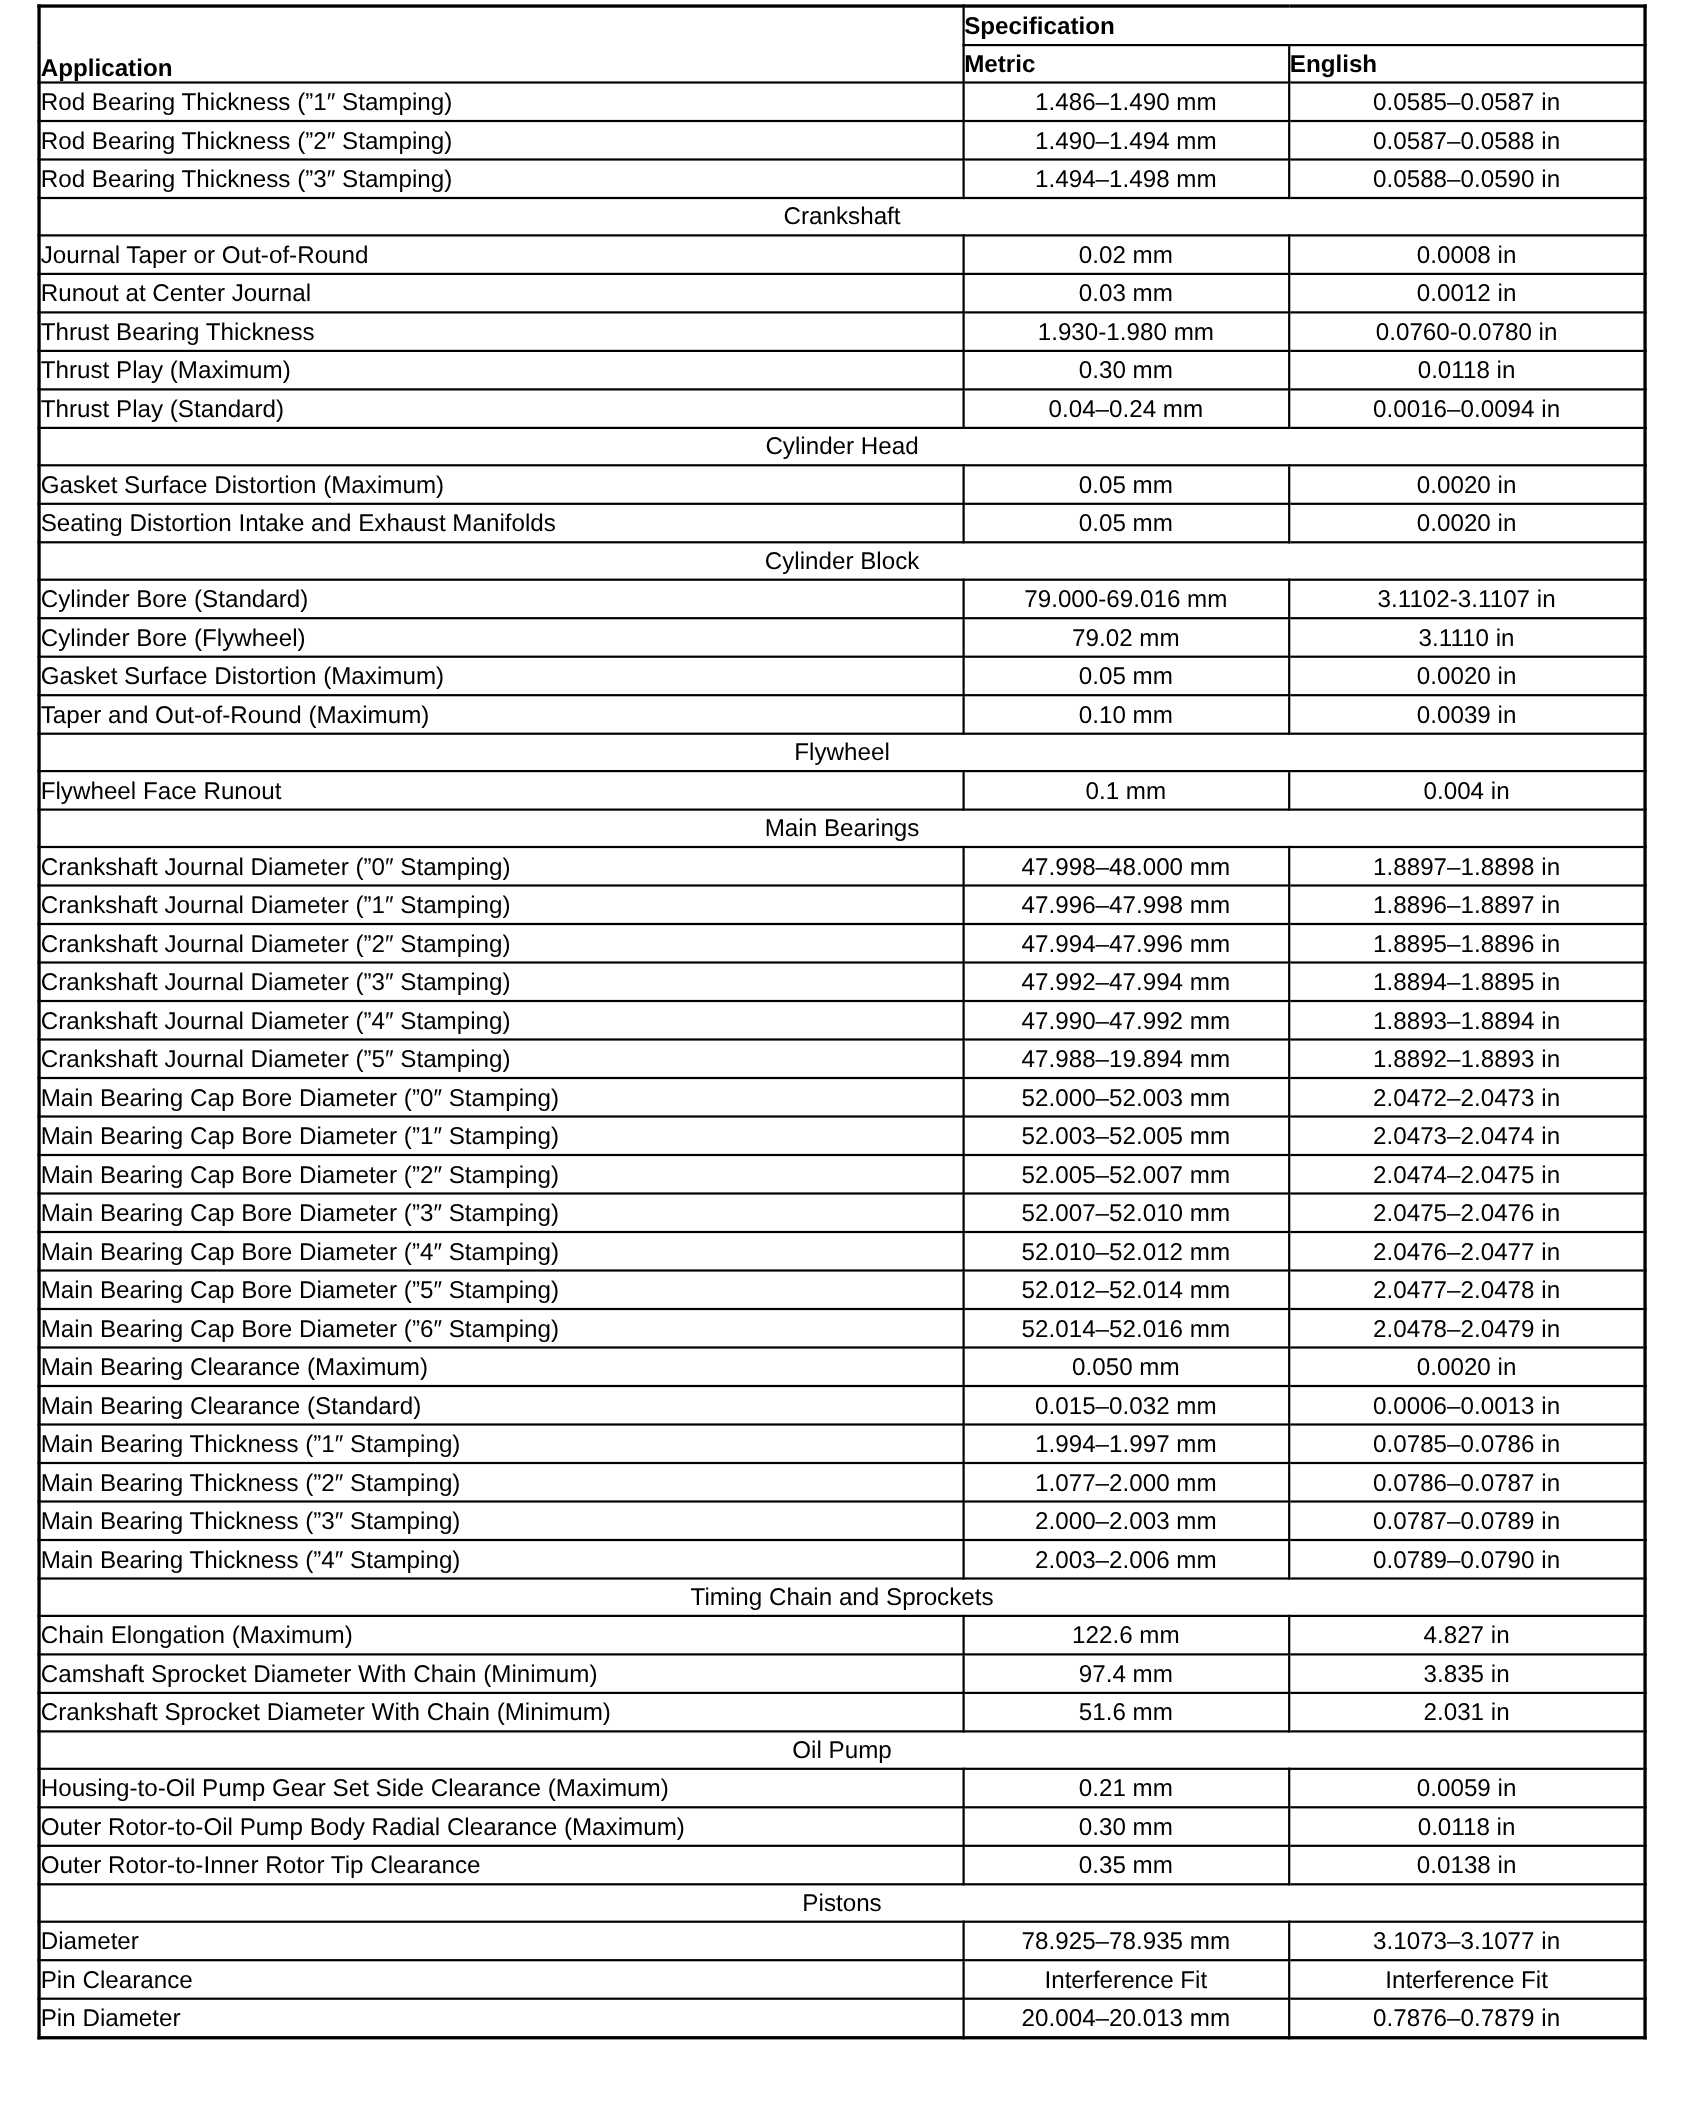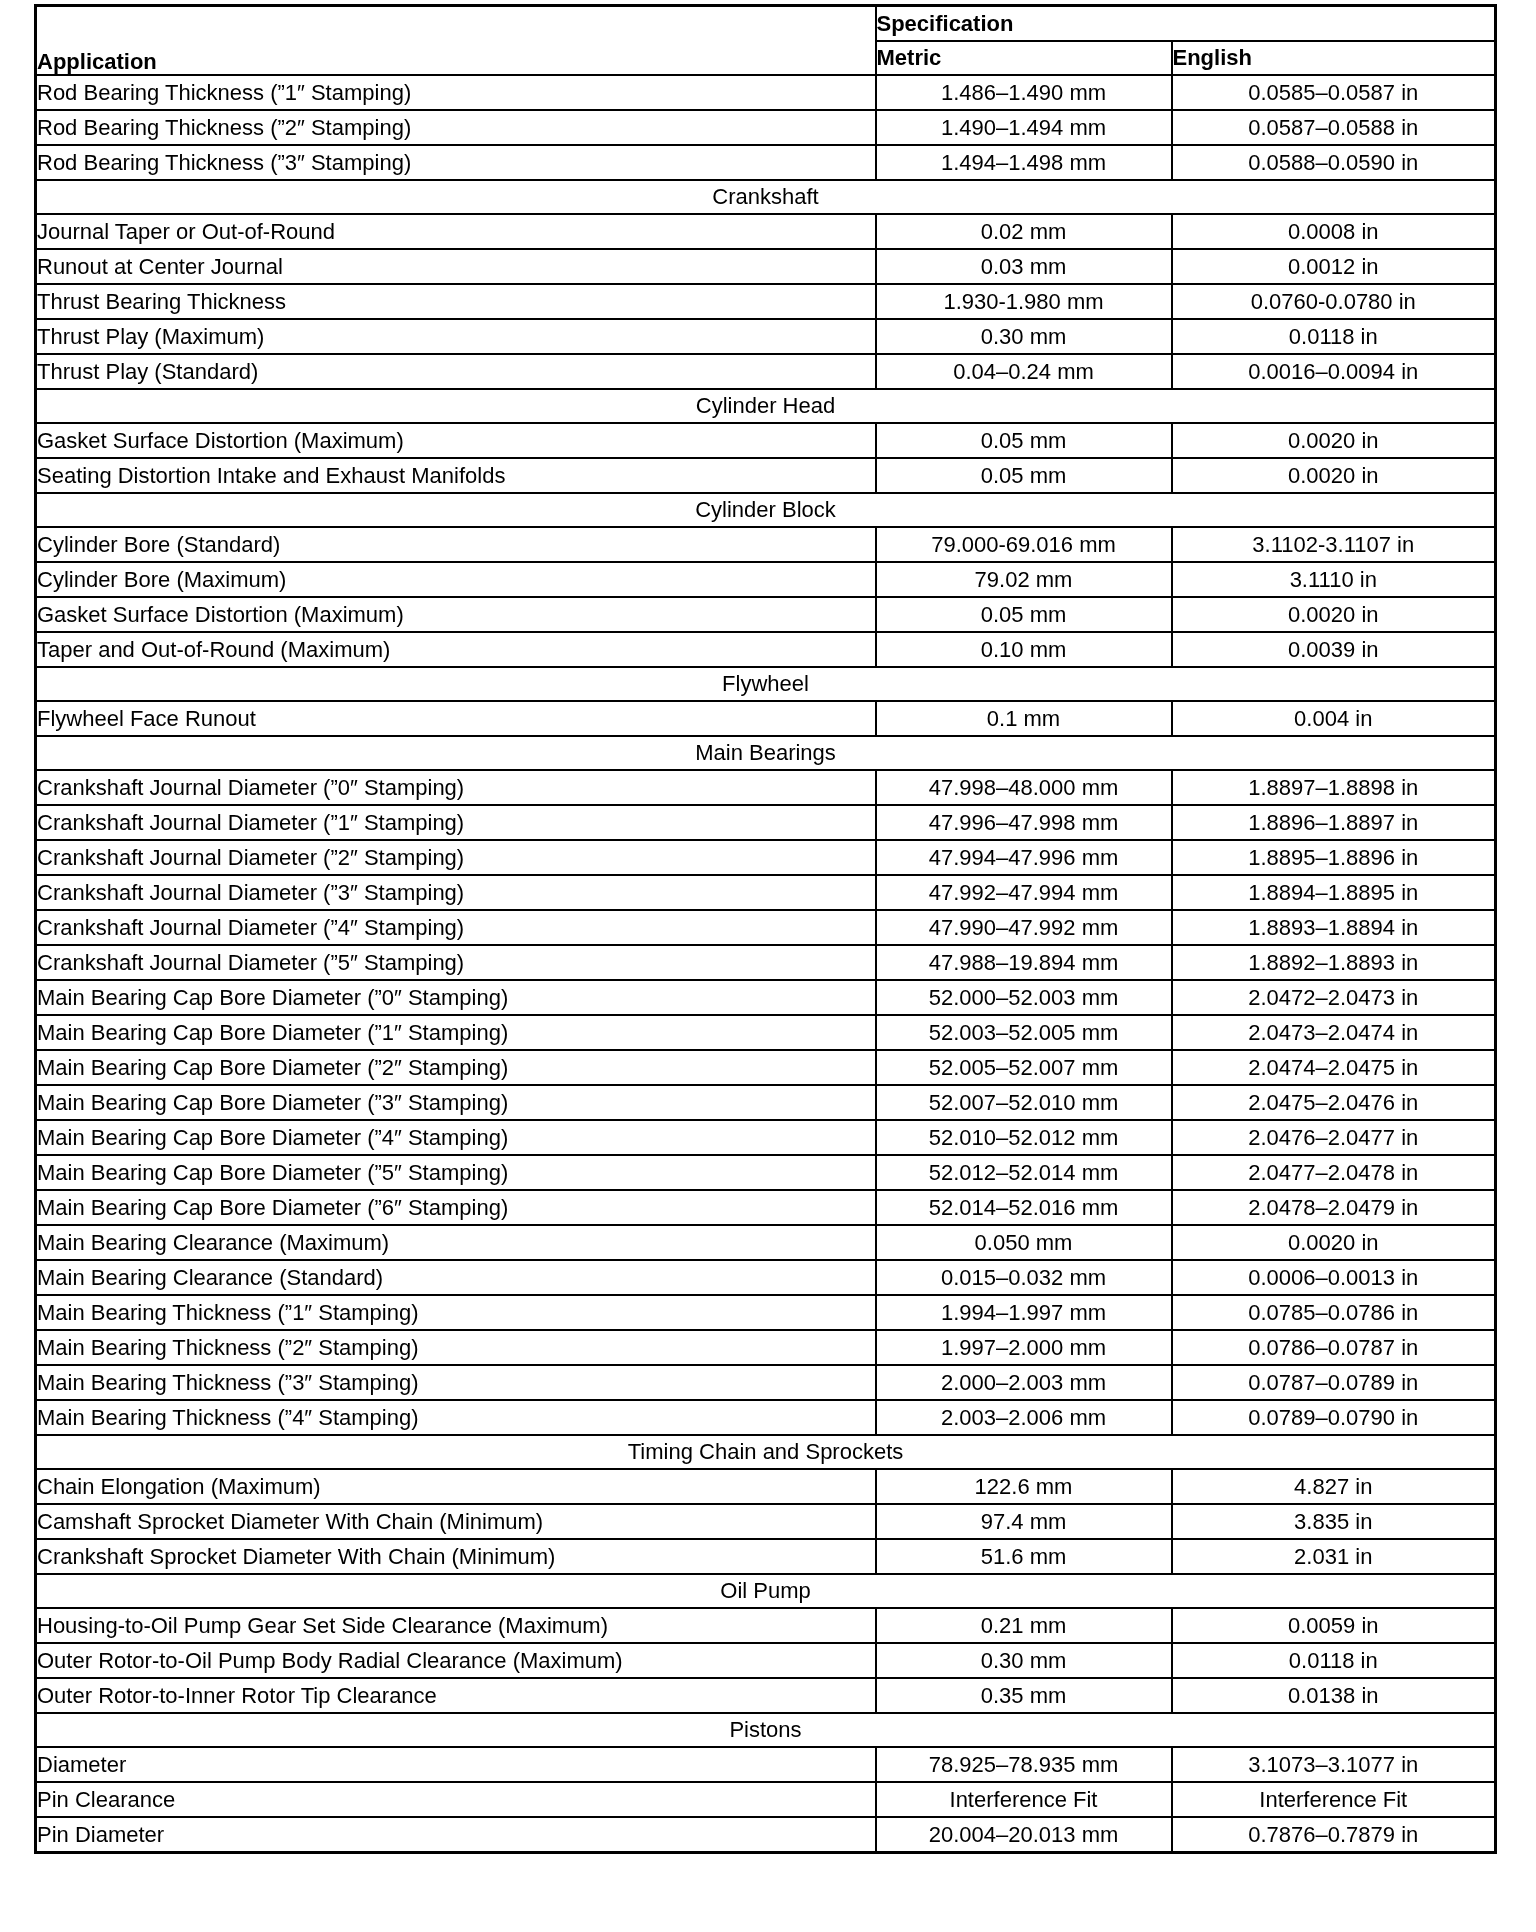--- a/index.html
+++ b/index.html
@@ -105,21 +105,21 @@
       </tr>
       <tr class="section-row">
         <td colspan="3">Cylinder Block</td>
       </tr>
       <tr class="data-row">
         <td class="app">Cylinder Bore (Standard)</td>
         <td class="val">79.000-69.016 mm</td>
         <td class="val">3.1102-3.1107 in</td>
       </tr>
       <tr class="data-row">
-        <td class="app">Cylinder Bore (Maximum)</td>
+        <td class="app">Cylinder Bore (Flywheel)</td>
         <td class="val">79.02 mm</td>
         <td class="val">3.1110 in</td>
       </tr>
       <tr class="data-row">
         <td class="app">Gasket Surface Distortion (Maximum)</td>
         <td class="val">0.05 mm</td>
         <td class="val">0.0020 in</td>
       </tr>
       <tr class="data-row">
         <td class="app">Taper and Out-of-Round (Maximum)</td>
@@ -212,21 +212,21 @@
         <td class="val">0.015–0.032 mm</td>
         <td class="val">0.0006–0.0013 in</td>
       </tr>
       <tr class="data-row">
         <td class="app">Main Bearing Thickness (”1″ Stamping)</td>
         <td class="val">1.994–1.997 mm</td>
         <td class="val">0.0785–0.0786 in</td>
       </tr>
       <tr class="data-row">
         <td class="app">Main Bearing Thickness (”2″ Stamping)</td>
-        <td class="val">1.997–2.000 mm</td>
+        <td class="val">1.077–2.000 mm</td>
         <td class="val">0.0786–0.0787 in</td>
       </tr>
       <tr class="data-row">
         <td class="app">Main Bearing Thickness (”3″ Stamping)</td>
         <td class="val">2.000–2.003 mm</td>
         <td class="val">0.0787–0.0789 in</td>
       </tr>
       <tr class="data-row">
         <td class="app">Main Bearing Thickness (”4″ Stamping)</td>
         <td class="val">2.003–2.006 mm</td>

